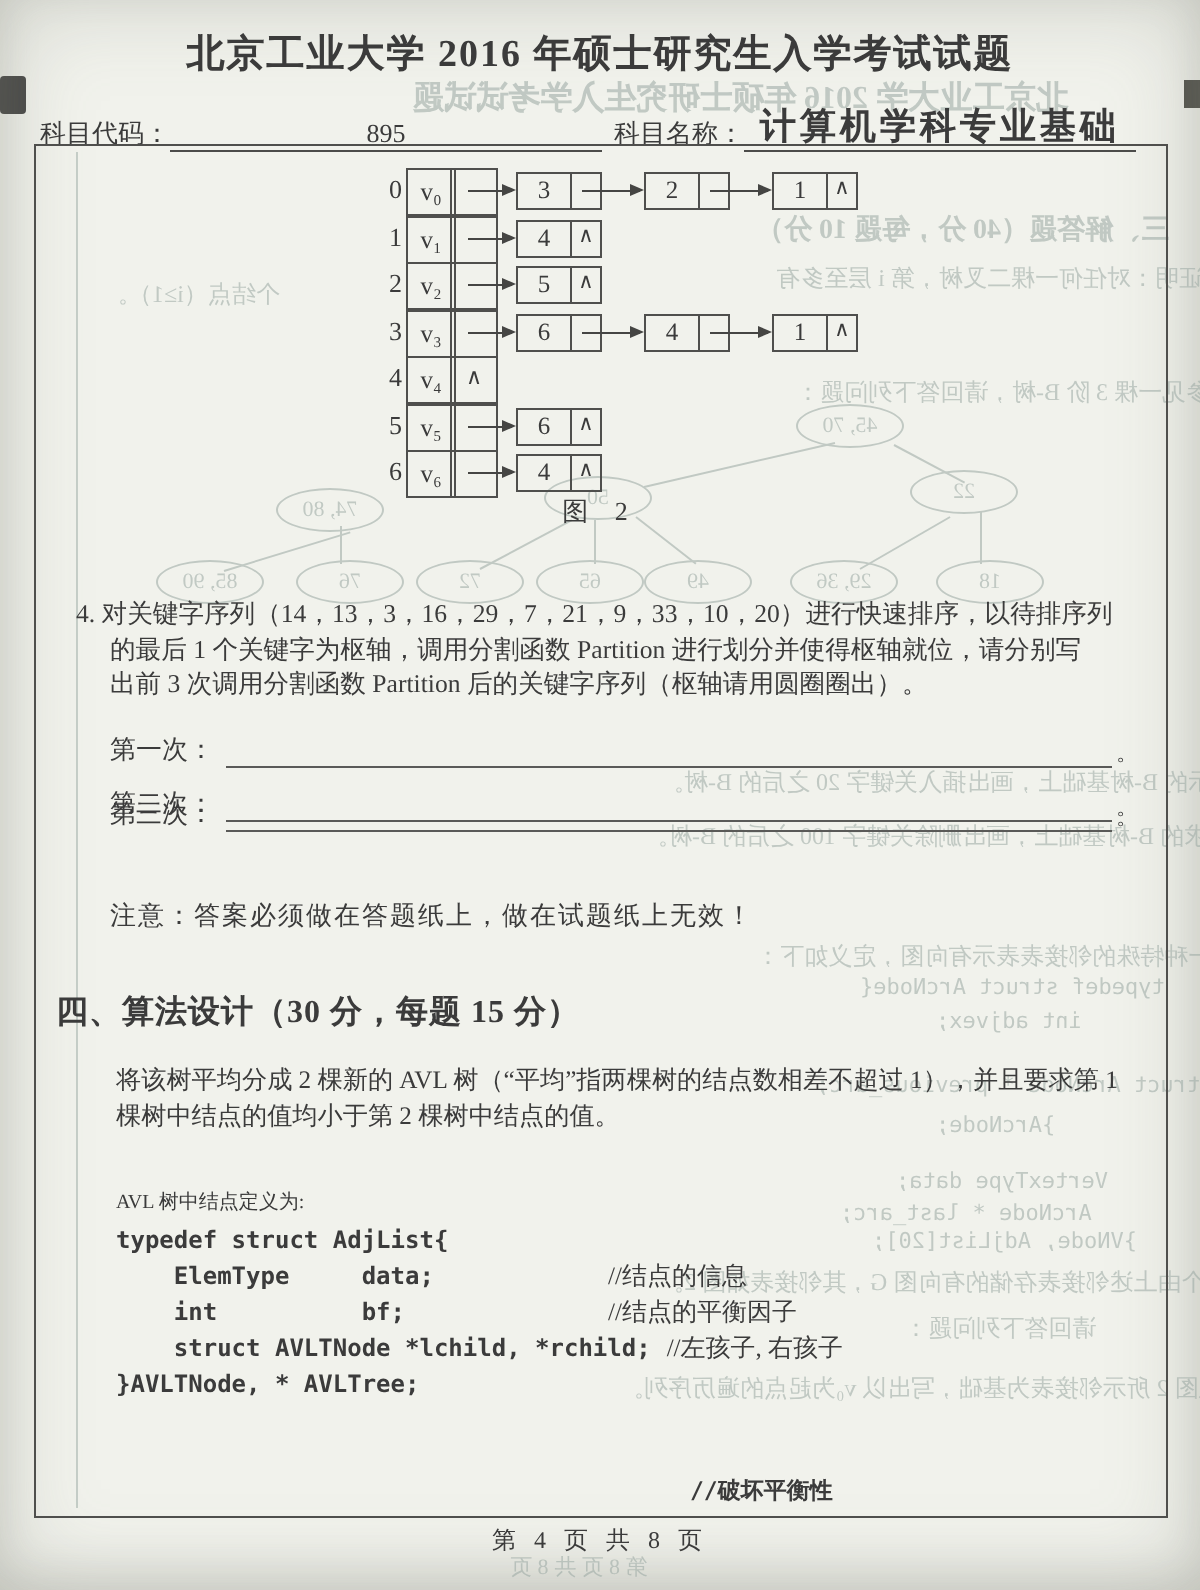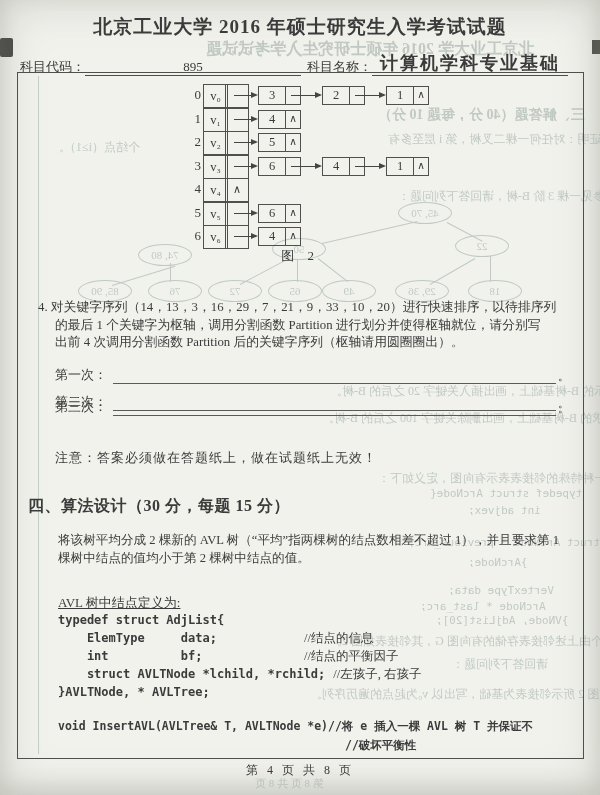--- a/index.html
+++ b/index.html
@@ -56,21 +56,21 @@
   .blank{position:absolute;left:55px;width:514px;height:16px;font-size:13px;display:flex;align-items:flex-end;}
   .blank .lab{flex:none;padding-right:6px;}
   .blank .ln{flex:1;border-bottom:1px solid #5a5a58;height:15px;}
   .blank .prd{flex:none;font-size:11px;padding-left:2px;}
   .b1{top:368px;} .b2{top:395px;} .b3{top:400px;align-items:flex-end;}
   .notice{position:absolute;left:55px;top:449px;font-size:13px;letter-spacing:1px;}
   
   .sec{position:absolute;left:28px;top:496px;font-size:16px;font-weight:bold;letter-spacing:.5px;}
   .q1{position:absolute;left:45px;top:531px;width:532px;font-size:12.6px;line-height:18px;}
   .q1 .cont{padding-left:13px;}
-  .codeintro{position:absolute;left:58px;top:594px;font-size:13px;text-decoration:underline;}
+  .codeintro{position:absolute;left:58px;top:594px;font-size:10px;}
   .codelines{position:absolute;left:58px;top:611px;width:520px;}
   .crow{display:flex;line-height:18px;}
   .crow .c1{font-family:"DejaVu Sans Mono",monospace;font-size:12px;font-weight:bold;
     white-space:pre;min-width:238px;padding-right:8px;}
   .crow .c2{font-size:12.5px;}
   .helperintro{position:absolute;left:58px;top:701px;font-size:12.8px;}
   .helper1{position:absolute;left:58px;top:719px;font-family:"DejaVu Sans Mono",monospace;
     font-size:11.5px;font-weight:bold;white-space:nowrap;}
   .helper2{position:absolute;left:345px;top:738px;font-family:"DejaVu Sans Mono",monospace;
     font-size:11.5px;font-weight:bold;}
@@ -229,21 +229,21 @@
           <span class="d">4</span>
           <span class="p">∧</span>
         </span>
     </div>
 
     <div class="figcap">图 2</div>
 
     <div class="q4">
       <div>4. 对关键字序列（14，13，3，16，29，7，21，9，33，10，20）进行快速排序，以待排序列</div>
       <div class="cont">的最后 1 个关键字为枢轴，调用分割函数 Partition 进行划分并使得枢轴就位，请分别写</div>
-      <div class="cont">出前 4 次调用分割函数 Partition 后的关键字序列（枢轴请用圆圈圈出）。</div>
+      <div class="cont">出前 3 次调用分割函数 Partition 后的关键字序列（枢轴请用圆圈圈出）。</div>
     </div>
 
     <div class="blank b1">
       <span class="lab">第一次：</span>
       <span class="ln"></span>
       <span class="prd">。</span>
     </div>
     <div class="blank b2">
       <span class="lab">第二次：</span>
       <span class="ln"></span>
@@ -282,19 +282,18 @@
       <div class="crow">
         <span class="c1">    struct AVLTNode *lchild, *rchild;</span>
         <span class="c2">//左孩子, 右孩子</span>
       </div>
       <div class="crow">
         <span class="c1">}AVLTNode, * AVLTree;</span>
         <span class="c2"></span>
       </div>
     </div>
 
-    <div class="helper1">void InsertAVL(AVLTree&amp; T, AVLTNode *e)//将 e 插入一棵 AVL 树 T 并保证不</div>
     <div class="helper2">//破坏平衡性</div>
 
   </div>
 
   <div class="footer">第 4 页 共 8 页</div>
 </div>
 
 </body></html>

